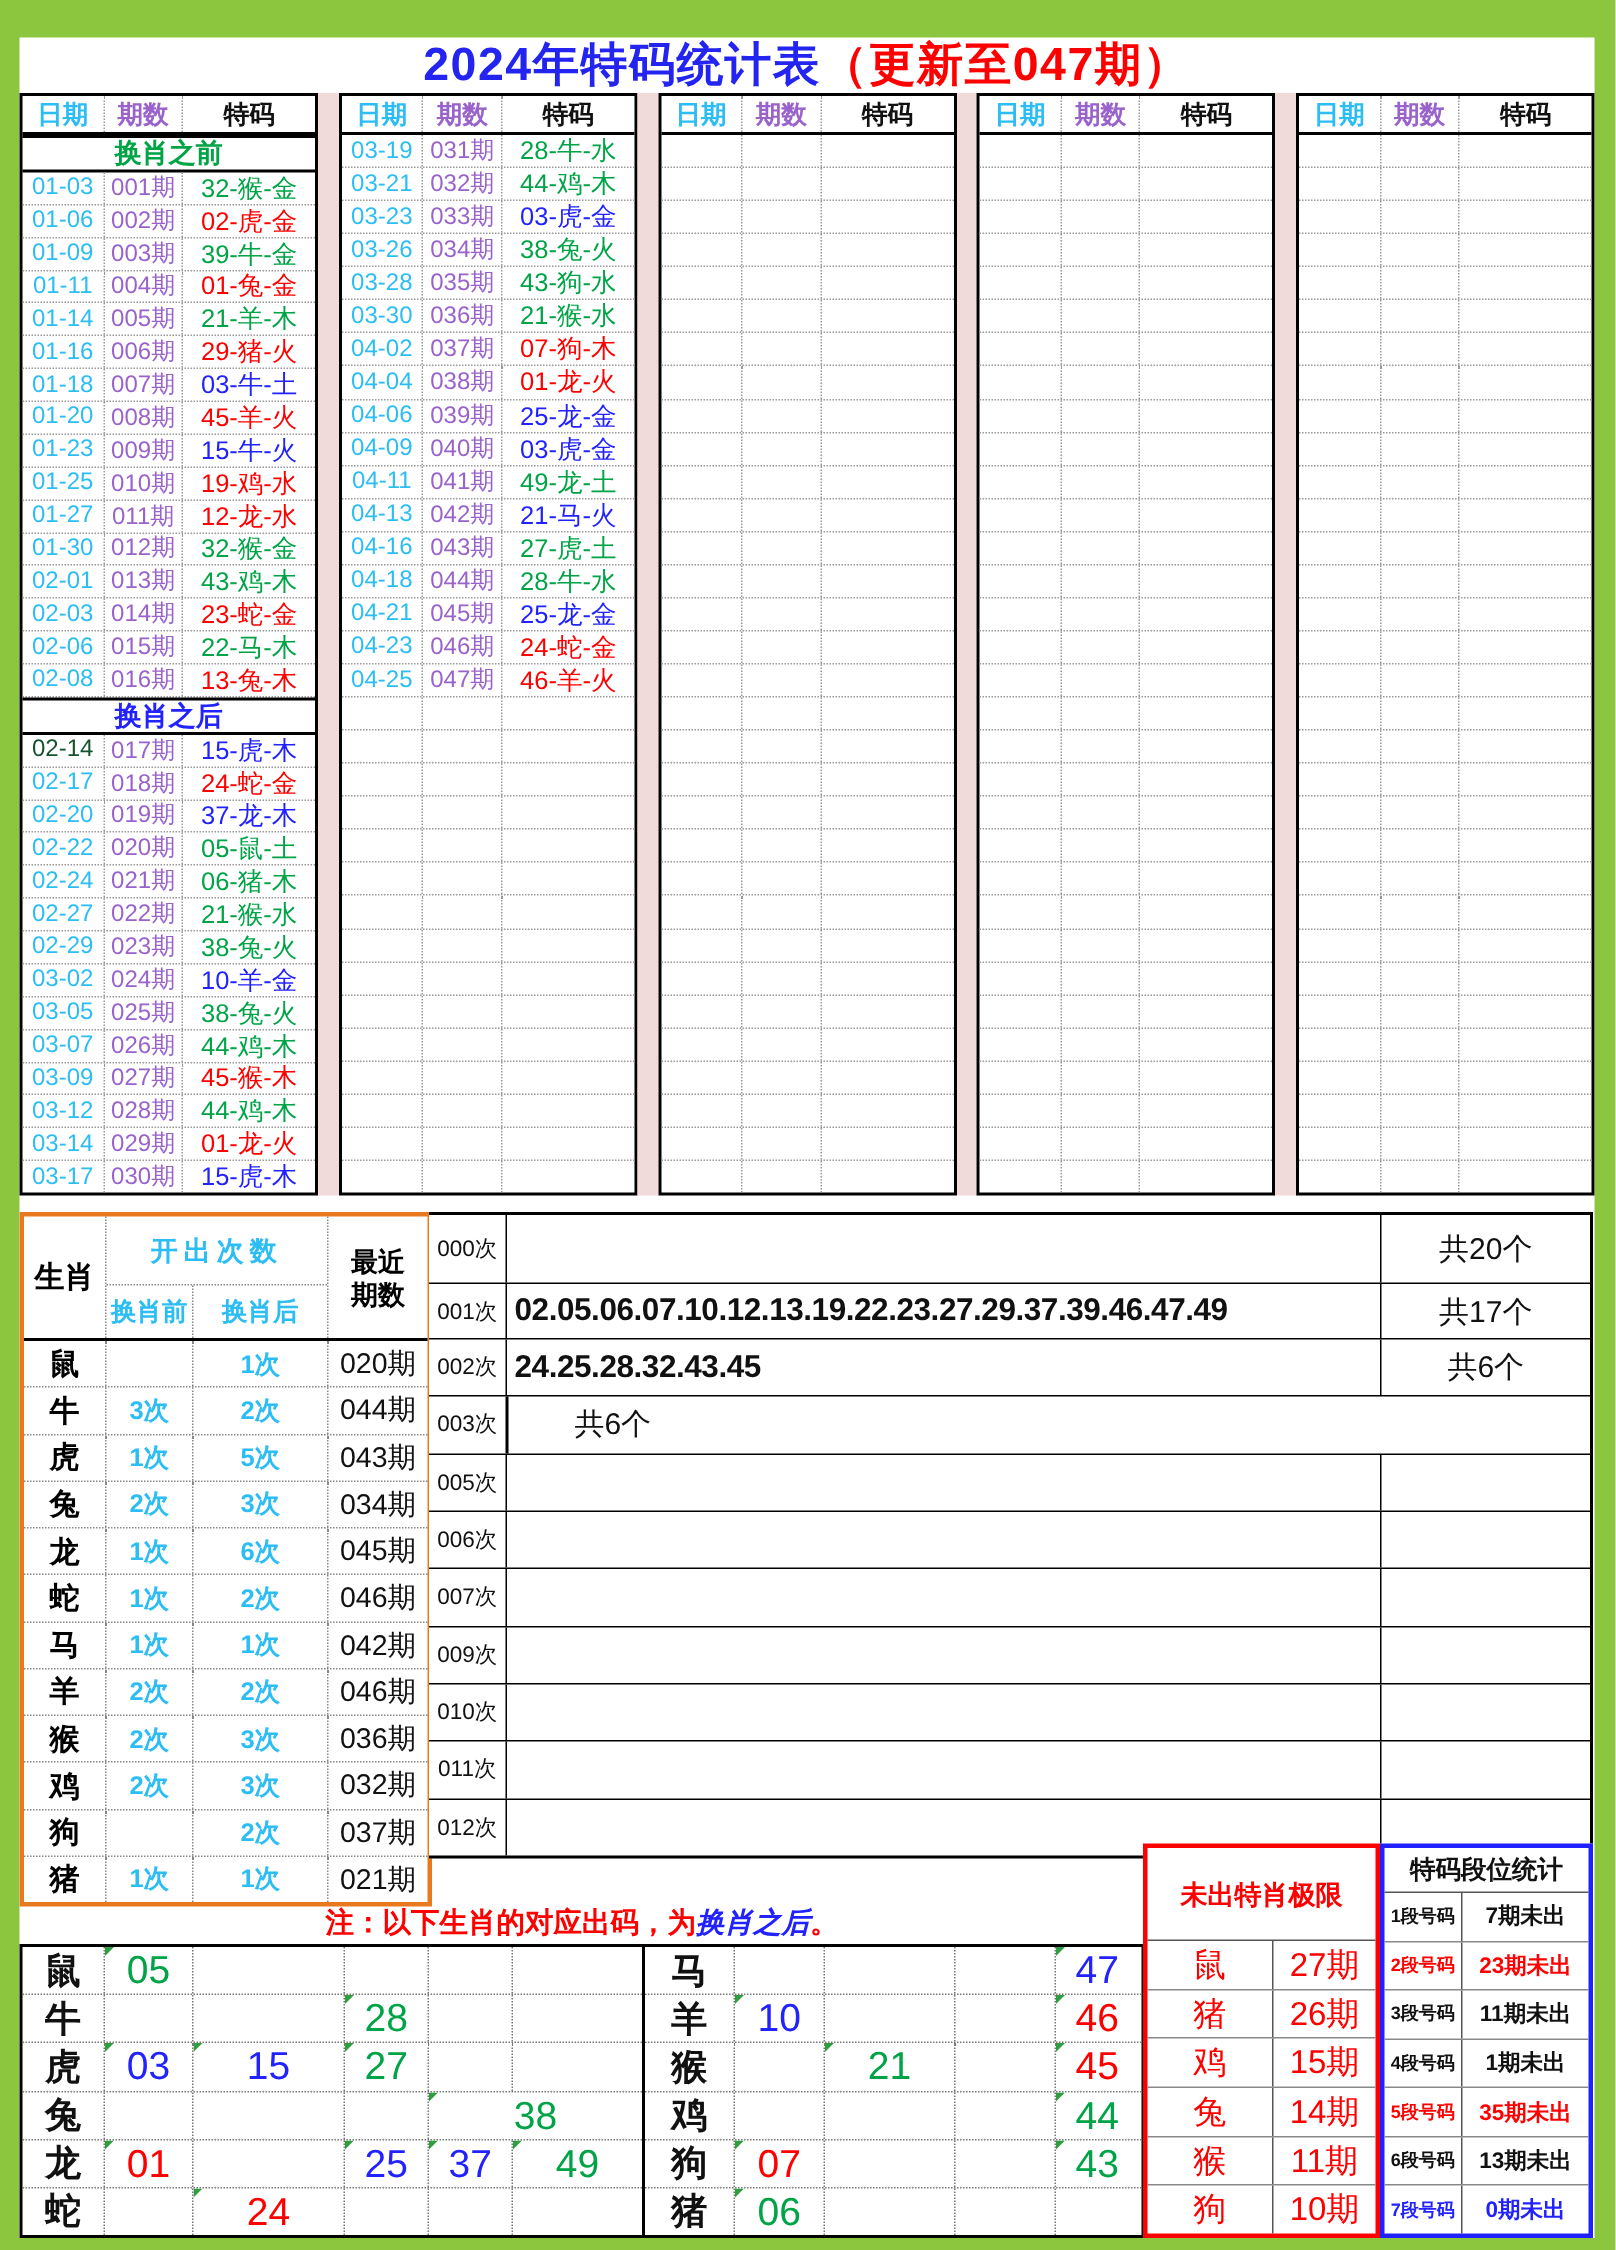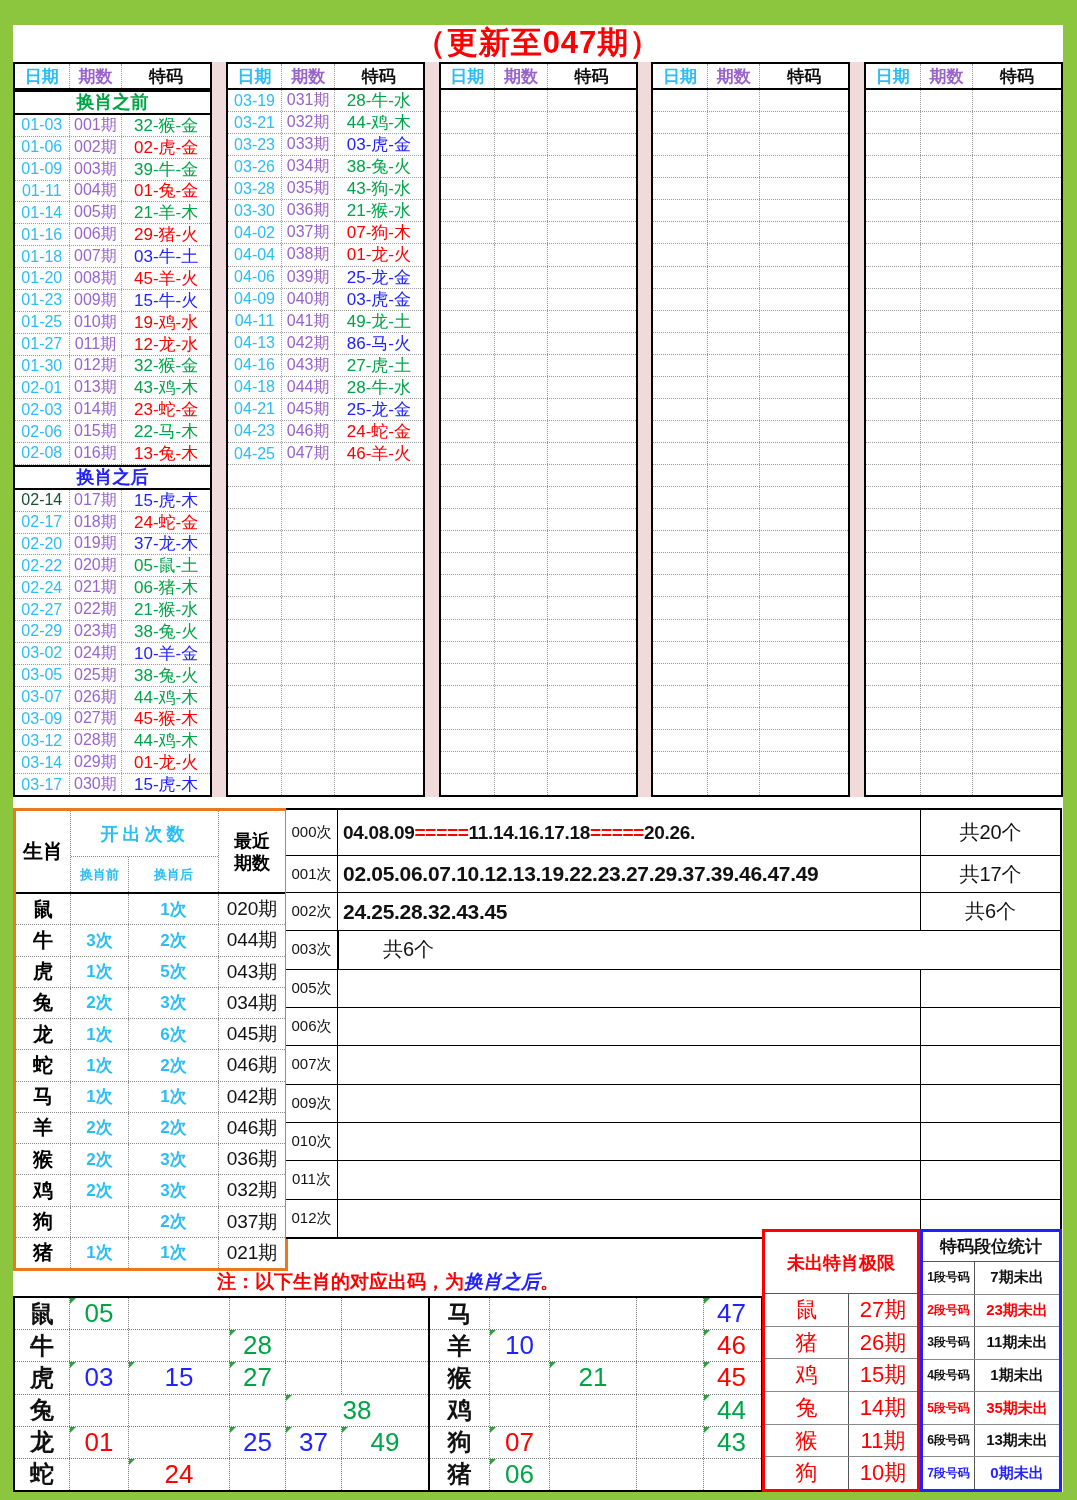--- a/index.html
+++ b/index.html
@@ -32,21 +32,21 @@
 
   
   .stats { position: absolute; left: 13px; top: 808px; width: 275px; height: 463px;
            border: 3px solid #E8791E; background: #fff; display: flex; flex-direction: column; }
   .stats-head { height: 83px; display: flex; border-bottom: 2px solid #000; }
   .sh-zodiac { width: 55px; display: flex; align-items: center; justify-content: center;
                font-weight: bold; font-size: 20px; border-right: 1px dotted #888; }
   .sh-mid { width: 148px; display: flex; flex-direction: column; border-right: 1px dotted #888; }
   .sh-title { height: 45px; display: flex; align-items: center; justify-content: center;
               font-weight: bold; font-size: 18px; letter-spacing: 4px; }
-  .sh-sub { flex: 1; display: flex; border-top: 1px dotted #888; font-size: 13px; font-weight: bold; }
+  .sh-sub { flex: 1; display: flex; border-top: 1px dotted #888; font-size: 17px; font-weight: bold; }
   .sh-before { width: 58px; display: flex; align-items: center; justify-content: center; border-right: 1px dotted #888; }
   .sh-after  { flex: 1; display: flex; align-items: center; justify-content: center; }
   .sh-recent { flex: 1; display: flex; flex-direction: column; align-items: center; justify-content: center;
                font-weight: bold; font-size: 18px; line-height: 22px; }
   .stats-body { flex: 1; display: flex; flex-direction: column; }
   .st-row { flex: 1 1 0; min-height: 0; display: flex; border-bottom: 1px dotted #888; }
   .st-row:last-child { border-bottom: none; }
   .st-zodiac { width: 55px; display: flex; align-items: center; justify-content: center;
                font-weight: bold; font-size: 20px; border-right: 1px dotted #888; }
   .st-before { width: 58px; display: flex; align-items: center; justify-content: center;
@@ -115,20 +115,21 @@
   .bb-val { flex: 1; display: flex; align-items: center; justify-content: center;
             font-size: 15px; font-weight: bold; }
 </style>
 </head>
 <body>
 
 <div id="page">
   <div class="white-area"></div>
 
   <div class="title">
+    <span style="color:#2424F0">2024年特码统计表</span>
     <span style="color:#FE0000">（更新至047期）</span>
   </div>
 
   <div class="top-table">
       <div class="tt-group">
         <div class="tt-head">
           <div class="tt-hcell c-date" style="color: rgb(43, 189, 244); width: 28%; border-right: 1px dotted rgb(153, 153, 153);">日期</div>
           <div class="tt-hcell c-period" style="color: rgb(153, 99, 203); width: 27%; border-right: 1px dotted rgb(153, 153, 153);">期数</div>
           <div class="tt-hcell c-code" style="color: rgb(17, 17, 17); width: 45%;">特码</div>
         </div>
@@ -350,21 +351,21 @@
             <div class="tt-cell c-code" style="color: rgb(34, 34, 254);">03-虎-金</div>
           </div>
           <div class="tt-row">
             <div class="tt-cell c-date" style="color: rgb(43, 189, 244);">04-11</div>
             <div class="tt-cell c-period" style="color: rgb(153, 99, 203);">041期</div>
             <div class="tt-cell c-code" style="color: rgb(0, 164, 71);">49-龙-土</div>
           </div>
           <div class="tt-row">
             <div class="tt-cell c-date" style="color: rgb(43, 189, 244);">04-13</div>
             <div class="tt-cell c-period" style="color: rgb(153, 99, 203);">042期</div>
-            <div class="tt-cell c-code" style="color: rgb(34, 34, 254);">86-马-火</div>
+            <div class="tt-cell c-code" style="color: rgb(34, 34, 254);">21-马-火</div>
           </div>
           <div class="tt-row">
             <div class="tt-cell c-date" style="color: rgb(43, 189, 244);">04-16</div>
             <div class="tt-cell c-period" style="color: rgb(153, 99, 203);">043期</div>
             <div class="tt-cell c-code" style="color: rgb(0, 164, 71);">27-虎-土</div>
           </div>
           <div class="tt-row">
             <div class="tt-cell c-date" style="color: rgb(43, 189, 244);">04-18</div>
             <div class="tt-cell c-period" style="color: rgb(153, 99, 203);">044期</div>
             <div class="tt-cell c-code" style="color: rgb(0, 164, 71);">28-牛-水</div>
@@ -1061,21 +1062,20 @@
           <div class="st-after" style="color: rgb(43, 189, 244);">1次</div>
           <div class="st-recent">021期</div>
         </div>
       </div>
   </div>
 
   <div class="freq">
       <div class="fq-row fq-r0">
         <div class="fq-label">000次</div>
         <div class="fq-value" style="font-size: 19px;">
-          <div><span style="color: rgb(17, 17, 17);">04.08.09</span><span style="color: rgb(254, 0, 0);">=====</span><span style="color: rgb(17, 17, 17);">11.14.16.17.18</span><span style="color: rgb(254, 0, 0);">=====</span><span style="color: rgb(17, 17, 17);">20.26.</span></div>
         </div>
         <div class="fq-count">共20个</div>
       </div>
       <div class="fq-row fq-r1">
         <div class="fq-label">001次</div>
         <div class="fq-value">
           <div><span style="color: rgb(17, 17, 17);">02.05.06.07.10.12.13.19.22.23.27.29.37.39.46.47.49</span></div>
         </div>
         <div class="fq-count">共17个</div>
       </div>

